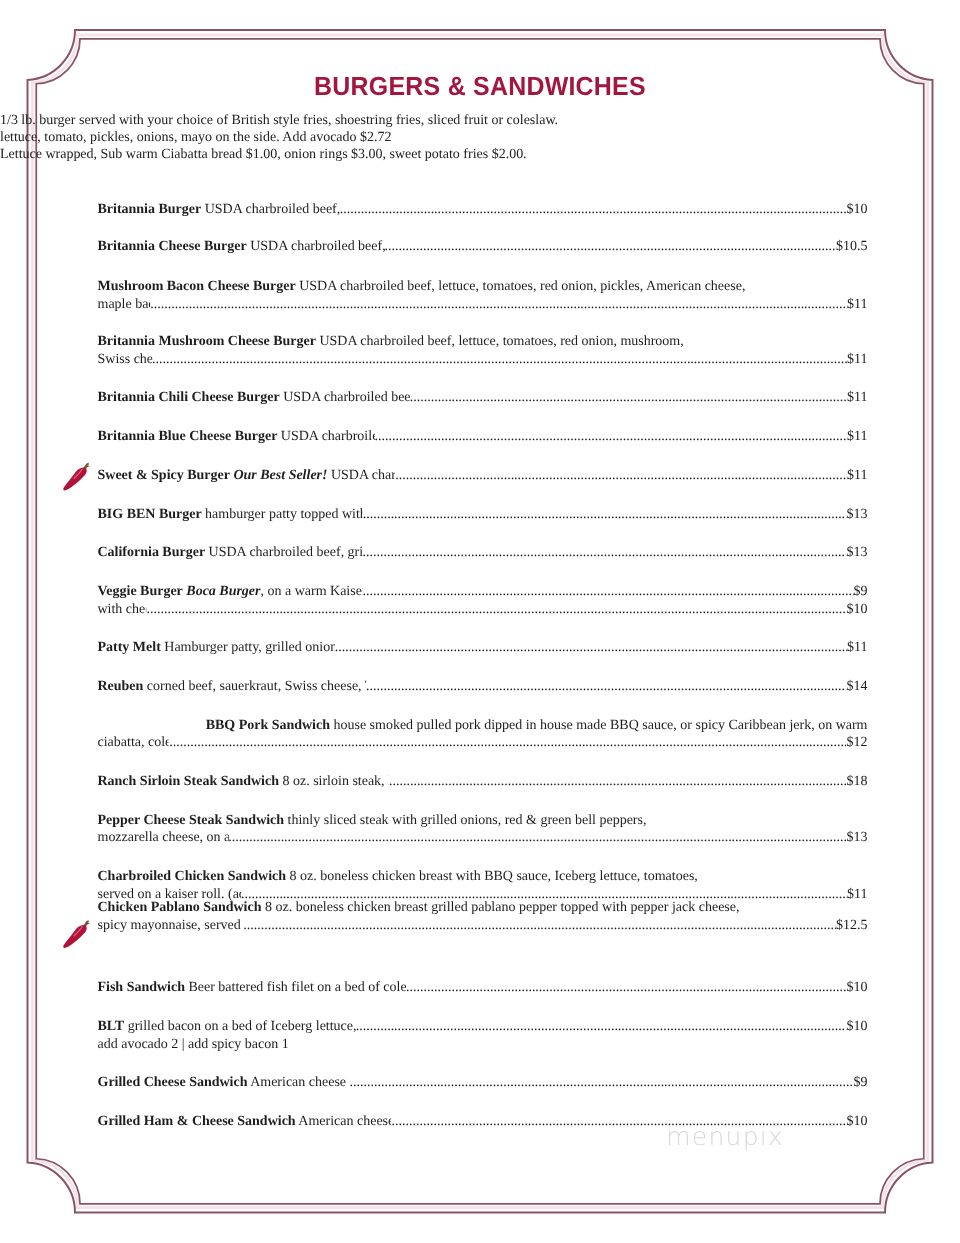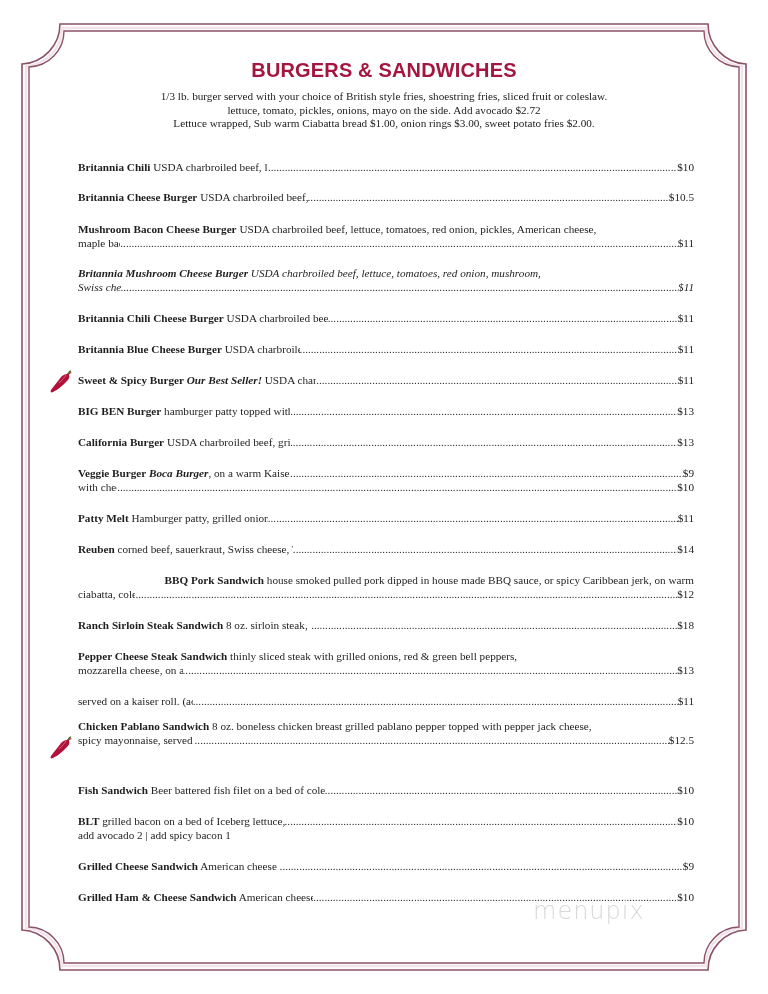--- a/index.html
+++ b/index.html
@@ -35,21 +35,20 @@
       letter-spacing: 0.2px;
       color: #a3163f;
       transform: scaleX(0.95);
       transform-origin: center;
     }
     .intro {
       position: absolute;
       left: 0;
       width: 768px;
       top: 90px;
-      text-align: center;
       font-family: "Liberation Serif", "DejaVu Serif", serif;
       font-size: 11.2px;
       line-height: 13.5px;
       color: #222;
     }
     .intro div { white-space: nowrap; }
     .item {
       position: absolute;
       left: 78px;
       width: 616px;
@@ -83,21 +82,21 @@
     .chili {
       position: absolute;
       width: 26px;
       height: 26px;
     }
     .watermark {
       position: absolute;
       left: 533px;
       top: 897px;
       font-family: "DejaVu Sans", "Liberation Sans", sans-serif;
-      font-size: 24px;
+      font-size: 20px;
       font-weight: 200;
       letter-spacing: 1px;
       color: #d8d8d8;
     }
   </style>
 </head>
 <body>
 
 <svg class="frame" viewBox="0 0 768 994" xmlns="http://www.w3.org/2000/svg">
   <path d="M60 24 L708 24 A40 40 0 0 0 746 64 L746 930 A40 40 0 0 0 708 970 L60 970 A40 40 0 0 0 22 930 L22 64 A40 40 0 0 0 60 24 Z" fill="none" stroke="#8a5368" stroke-width="1.6"></path>
@@ -119,21 +118,21 @@
   <path d="M20 5 C21 3 22 2 23 2" stroke="#5b6b2a" stroke-width="1.5" fill="none"></path>
 </svg>
 <svg class="chili" style="left:48px; top:735px;" viewBox="0 0 26 26">
   <path d="M19 5 C21 3 23 3 24 4 C22 4 21 5 21 6 C22 8 21 10 19 12 C15 16 10 21 5 23 C3 24 2 23 3 21 C6 17 10 12 13 8 C15 6 17 5 19 5 Z" fill="#b0123a"></path>
   <path d="M18 6 C17 8 14 11 11 14" stroke="#e0607c" stroke-width="1" fill="none"></path>
   <path d="M20 5 C21 3 22 2 23 2" stroke="#5b6b2a" stroke-width="1.5" fill="none"></path>
 </svg>
 
 <div class="item" style="top:161px;">
   <div class="line">
-      <span class="txt"><span class="name">Britannia Chili</span><span> USDA charbroiled beef, lettuce, tomatoes, red onion, pickles</span></span>
+      <span class="txt"><span class="name">Britannia Burger</span><span> USDA charbroiled beef, lettuce, tomatoes, red onion, pickles</span></span>
       <span class="dots"></span>
       <span class="price">$10</span>
     </div>
 </div>
 
 <div class="item" style="top:191px;">
   <div class="line">
       <span class="txt"><span class="name">Britannia Cheese Burger</span><span> USDA charbroiled beef, lettuce, tomatoes, red onion, pickles, American cheese </span></span>
       <span class="dots"></span>
       <span class="price">$10.5</span>
@@ -142,21 +141,21 @@
 
 <div class="item" style="top:223px;">
   <div class="plain-line"><span class="name">Mushroom Bacon Cheese Burger</span><span> USDA charbroiled beef, lettuce, tomatoes, red onion, pickles, American cheese,</span></div>
   <div class="line">
       <span class="txt">maple bacon</span>
       <span class="dots"></span>
       <span class="price">$11</span>
     </div>
 </div>
 
-<div class="item" style="top:267px;font-style:italic;">
+<div class="item" style="top:267px;">
   <div class="plain-line"><span class="name">Britannia Mushroom Cheese Burger</span><span> USDA charbroiled beef, lettuce, tomatoes, red onion, mushroom,</span></div>
   <div class="line">
       <span class="txt">Swiss cheese</span>
       <span class="dots"></span>
       <span class="price">$11</span>
     </div>
 </div>
 
 <div class="item" style="top:312px;">
   <div class="line">
@@ -247,20 +246,21 @@
 <div class="item" style="top:650px;">
   <div class="plain-line"><span class="name">Pepper Cheese Steak Sandwich</span><span> thinly sliced steak with grilled onions, red &amp; green bell peppers,</span></div>
   <div class="line">
       <span class="txt">mozzarella cheese, on a French roll</span>
       <span class="dots"></span>
       <span class="price">$13</span>
     </div>
 </div>
 
 <div class="item" style="top:695px;">
+  <div class="plain-line"><span class="name">Charbroiled Chicken Sandwich</span><span> 8 oz. boneless chicken breast with BBQ sauce, Iceberg lettuce, tomatoes,</span></div>
   <div class="line">
       <span class="txt">served on a kaiser roll. (add cheese .50)</span>
       <span class="dots"></span>
       <span class="price"> $11</span>
     </div>
 </div>
 
 <div class="item" style="top:720px;">
   <div class="plain-line"><span class="name">Chicken Pablano Sandwich</span><span> 8 oz. boneless chicken breast grilled pablano pepper topped with pepper jack cheese,</span></div>
   <div class="line">

